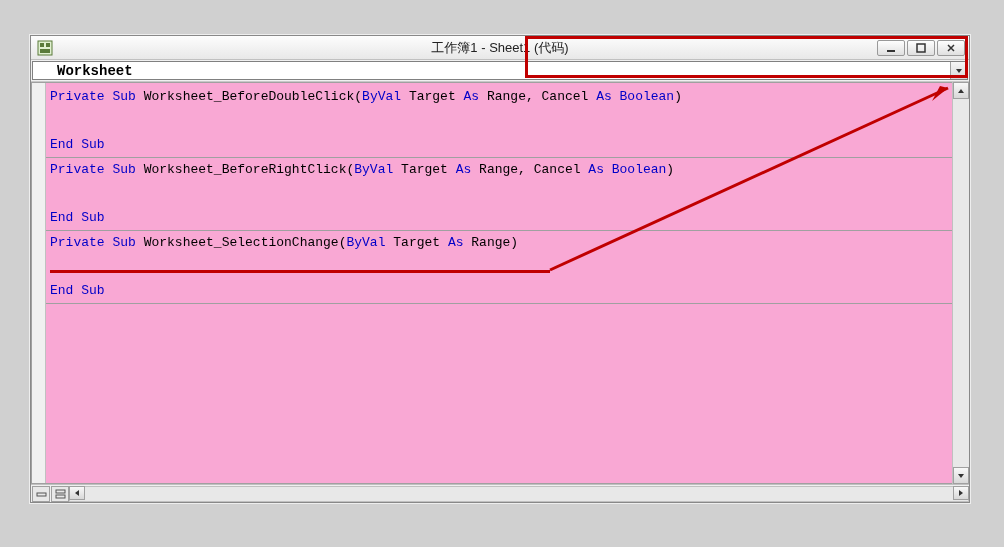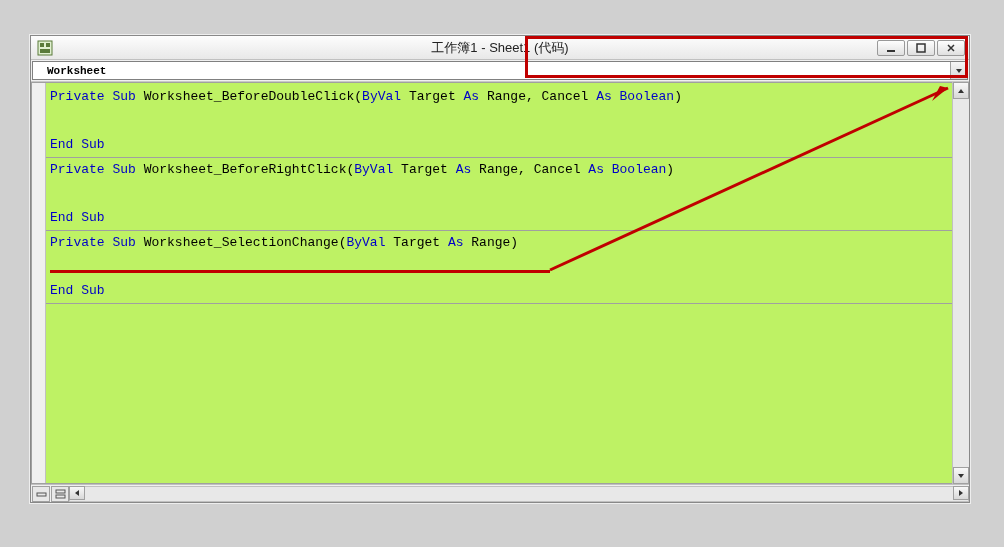--- a/index.html
+++ b/index.html
@@ -79,42 +79,42 @@
       align-items: center;
       background: #fff;
       border: 1px solid #808080;
       margin: 1px;
       height: 19px;
       cursor: pointer;
       position: relative;
     }
     .dropdown-text {
       flex: 1;
-      padding-left: 14px;
+      padding-left: 24px;
       font-family: "SimSun", "Courier New", monospace;
-      font-size: 11px;
+      font-size: 14px;
       font-weight: bold;
       color: #000;
       white-space: nowrap;
       overflow: hidden;
     }
     .dropdown-arrow {
       width: 17px;
       height: 100%;
       border-left: 1px solid #a0a0a0;
       background: linear-gradient(to bottom, #f6f6f6, #d8d8d8);
       display: flex;
       align-items: center;
       justify-content: center;
     }
     .dropdown-arrow svg { width: 8px; height: 8px; }
     .code-area {
       flex: 1;
       display: flex;
-      background: #bef264;
+      background: #f9a8d4;
       position: relative;
       border: 1px solid #a0a0a0;
       margin: 0;
       overflow: hidden;
     }
     .gutter {
       width: 14px;
       background: #f0f0f0;
       border-right: 1px solid #c0c0c0;
       flex-shrink: 0;

